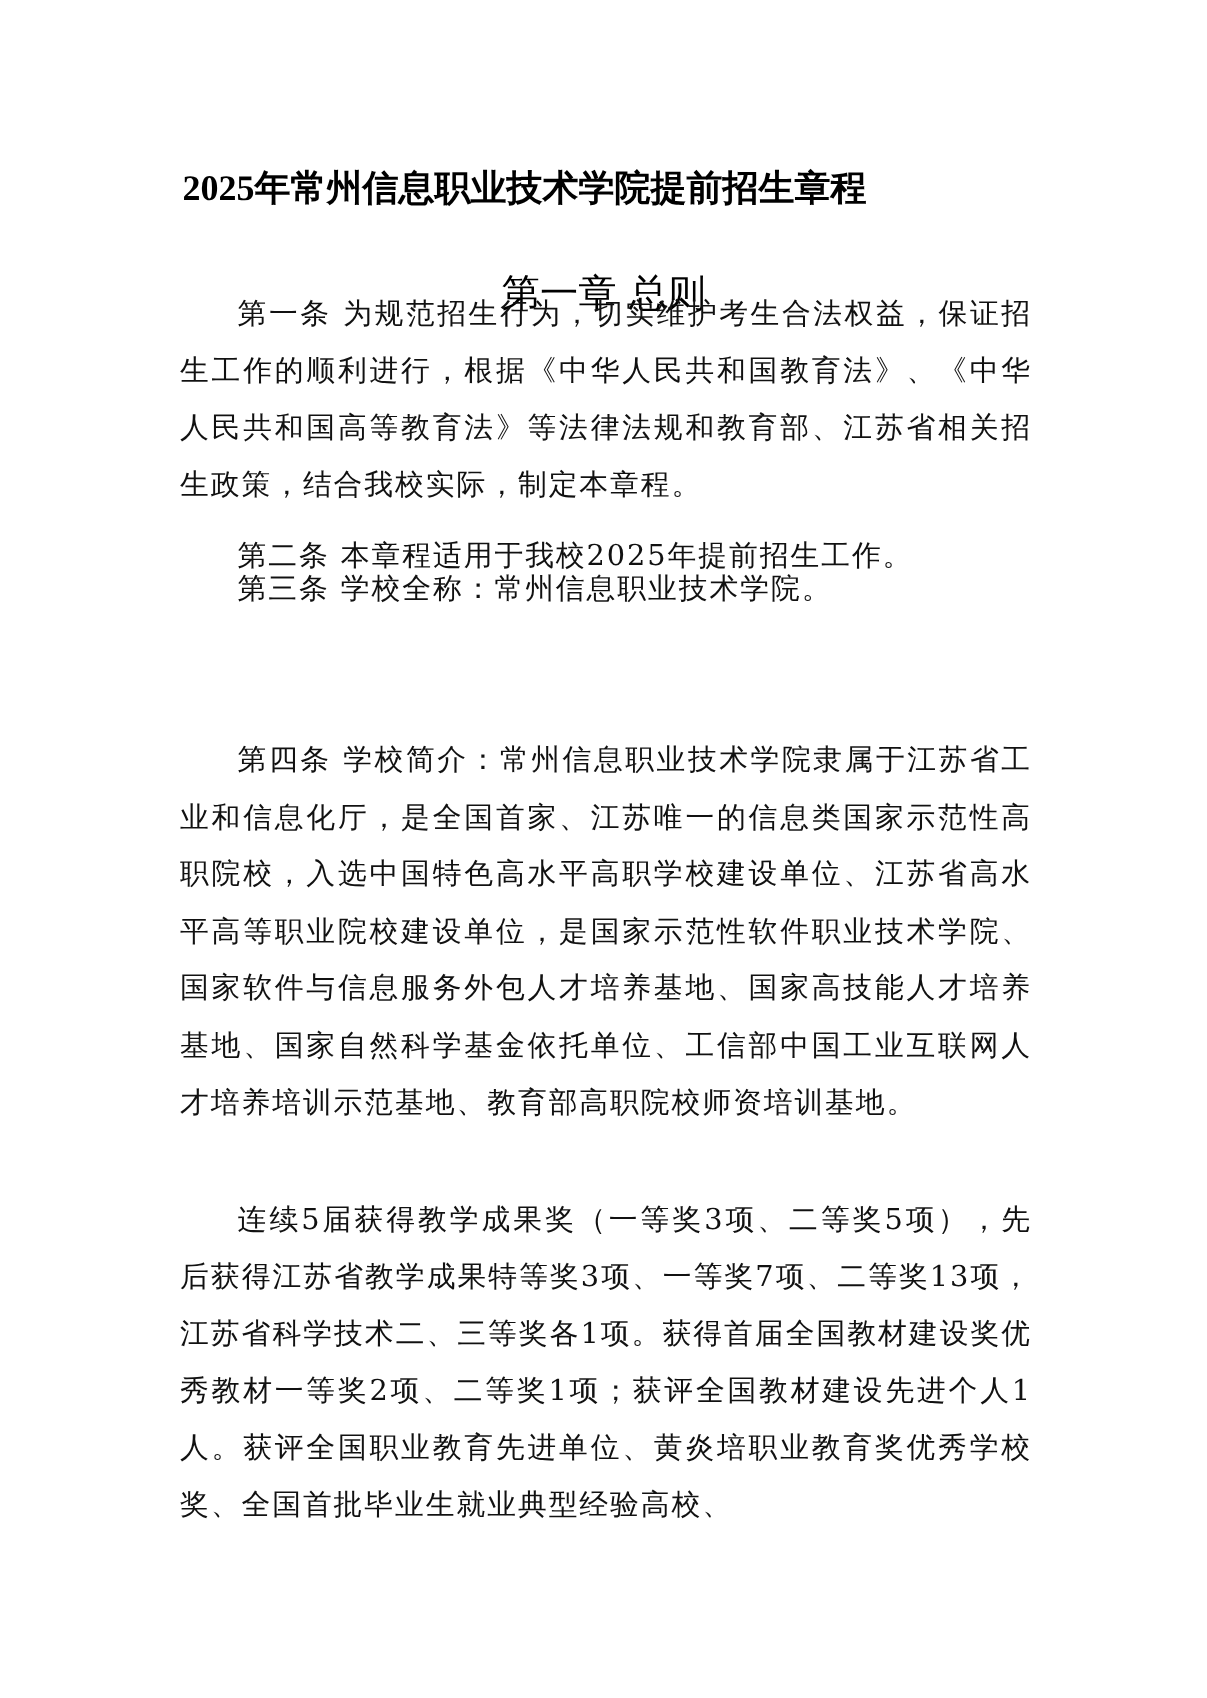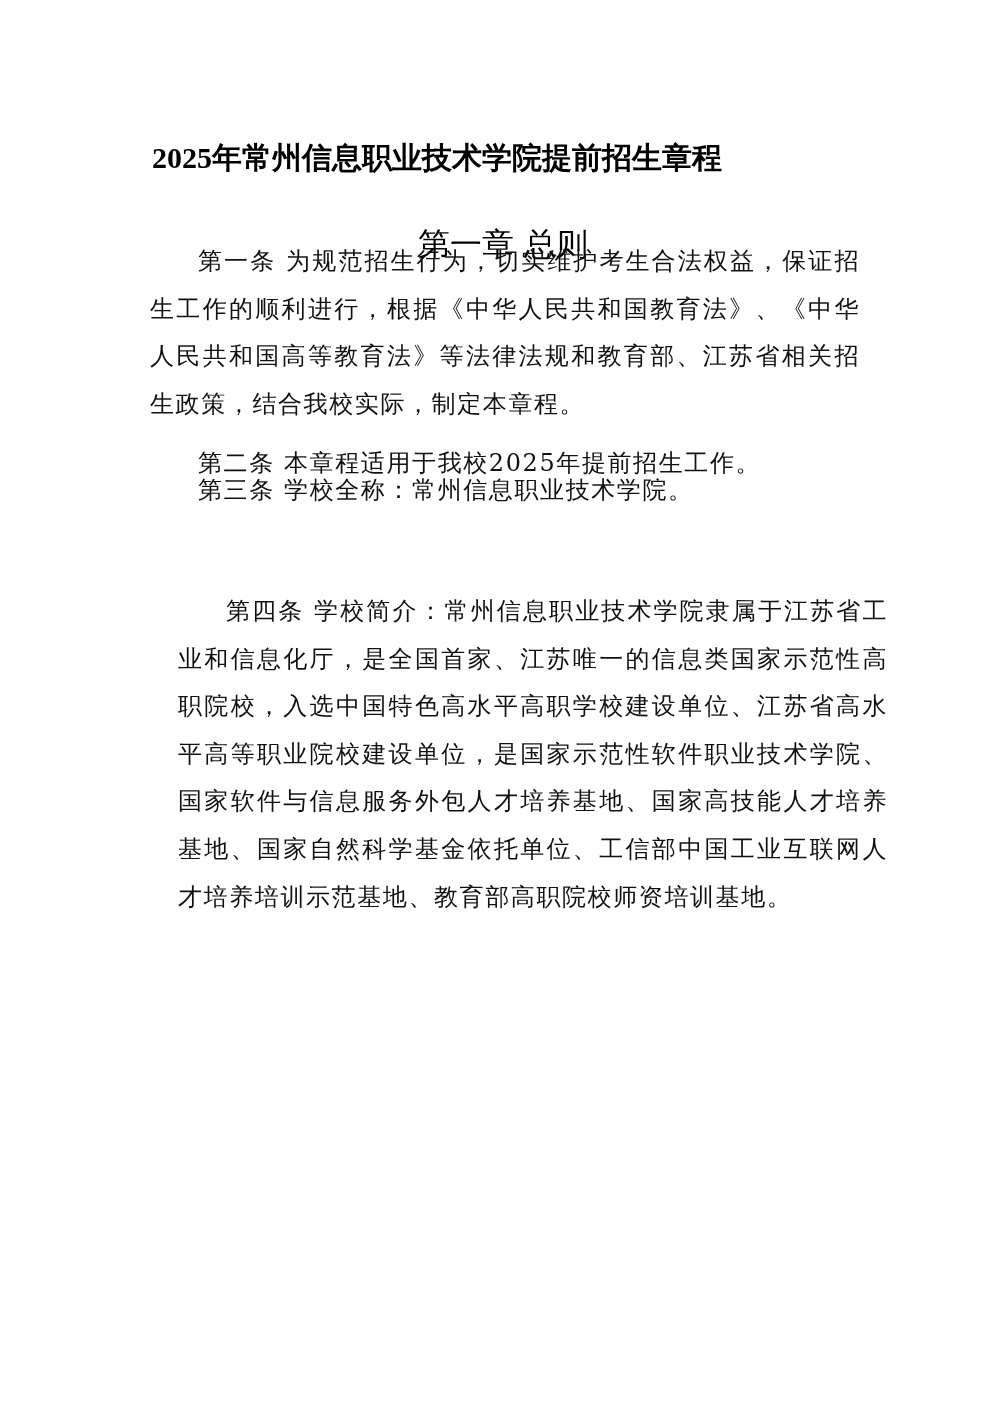--- a/index.html
+++ b/index.html
@@ -73,16 +73,17 @@
   <h2 class="chapter-title">第一章  总则</h2>
 
   <p class="para para-block" style="top:238px;">第一条  为规范招生行为，切实维护考生合法权益，保证招生工作的顺利进行，根据《中华人民共和国教育法》、《中华人民共和国高等教育法》等法律法规和教育部、江苏省相关招生政策，结合我校实际，制定本章程。</p>
 
   <p class="para para-block" style="top:440px;">第二条  本章程适用于我校2025年提前招生工作。</p>
 
   <p class="para para-block" style="top:467px;">第三条  学校全称：常州信息职业技术学院。</p>
 
 
 
-  <p class="para para-block" style="top:588px;margin-left:28px;">第四条  学校简介：常州信息职业技术学院隶属于江苏省工业和信息化厅，是全国首家、江苏唯一的信息类国家示范性高职院校，入选中国特色高水平高职学校建设单位、江苏省高水平高等职业院校建设单位，是国家示范性软件职业技术学院、国家软件与信息服务外包人才培养基地、国家高技能人才培养基地、国家自然科学基金依托单位、工信部中国工业互联网人才培养培训示范基地、教育部高职院校师资培训基地。</p>
+  <p class="para para-block" style="top:610px;">第四条  学校简介：常州信息职业技术学院隶属于江苏省工业和信息化厅，是全国首家、江苏唯一的信息类国家示范性高职院校，入选中国特色高水平高职学校建设单位、江苏省高水平高等职业院校建设单位，是国家示范性软件职业技术学院、国家软件与信息服务外包人才培养基地、国家高技能人才培养基地、国家自然科学基金依托单位、工信部中国工业互联网人才培养培训示范基地、教育部高职院校师资培训基地。</p>
 
+  <p class="para para-block" style="top:993px;">连续5届获得教学成果奖（一等奖3项、二等奖5项），先后获得江苏省教学成果特等奖3项、一等奖7项、二等奖13项，江苏省科学技术二、三等奖各1项。获得首届全国教材建设奖优秀教材一等奖2项、二等奖1项；获评全国教材建设先进个人1人。获评全国职业教育先进单位、黄炎培职业教育奖优秀学校奖、全国首批毕业生就业典型经验高校、</p>
 
 </div>
 
 </body></html>

